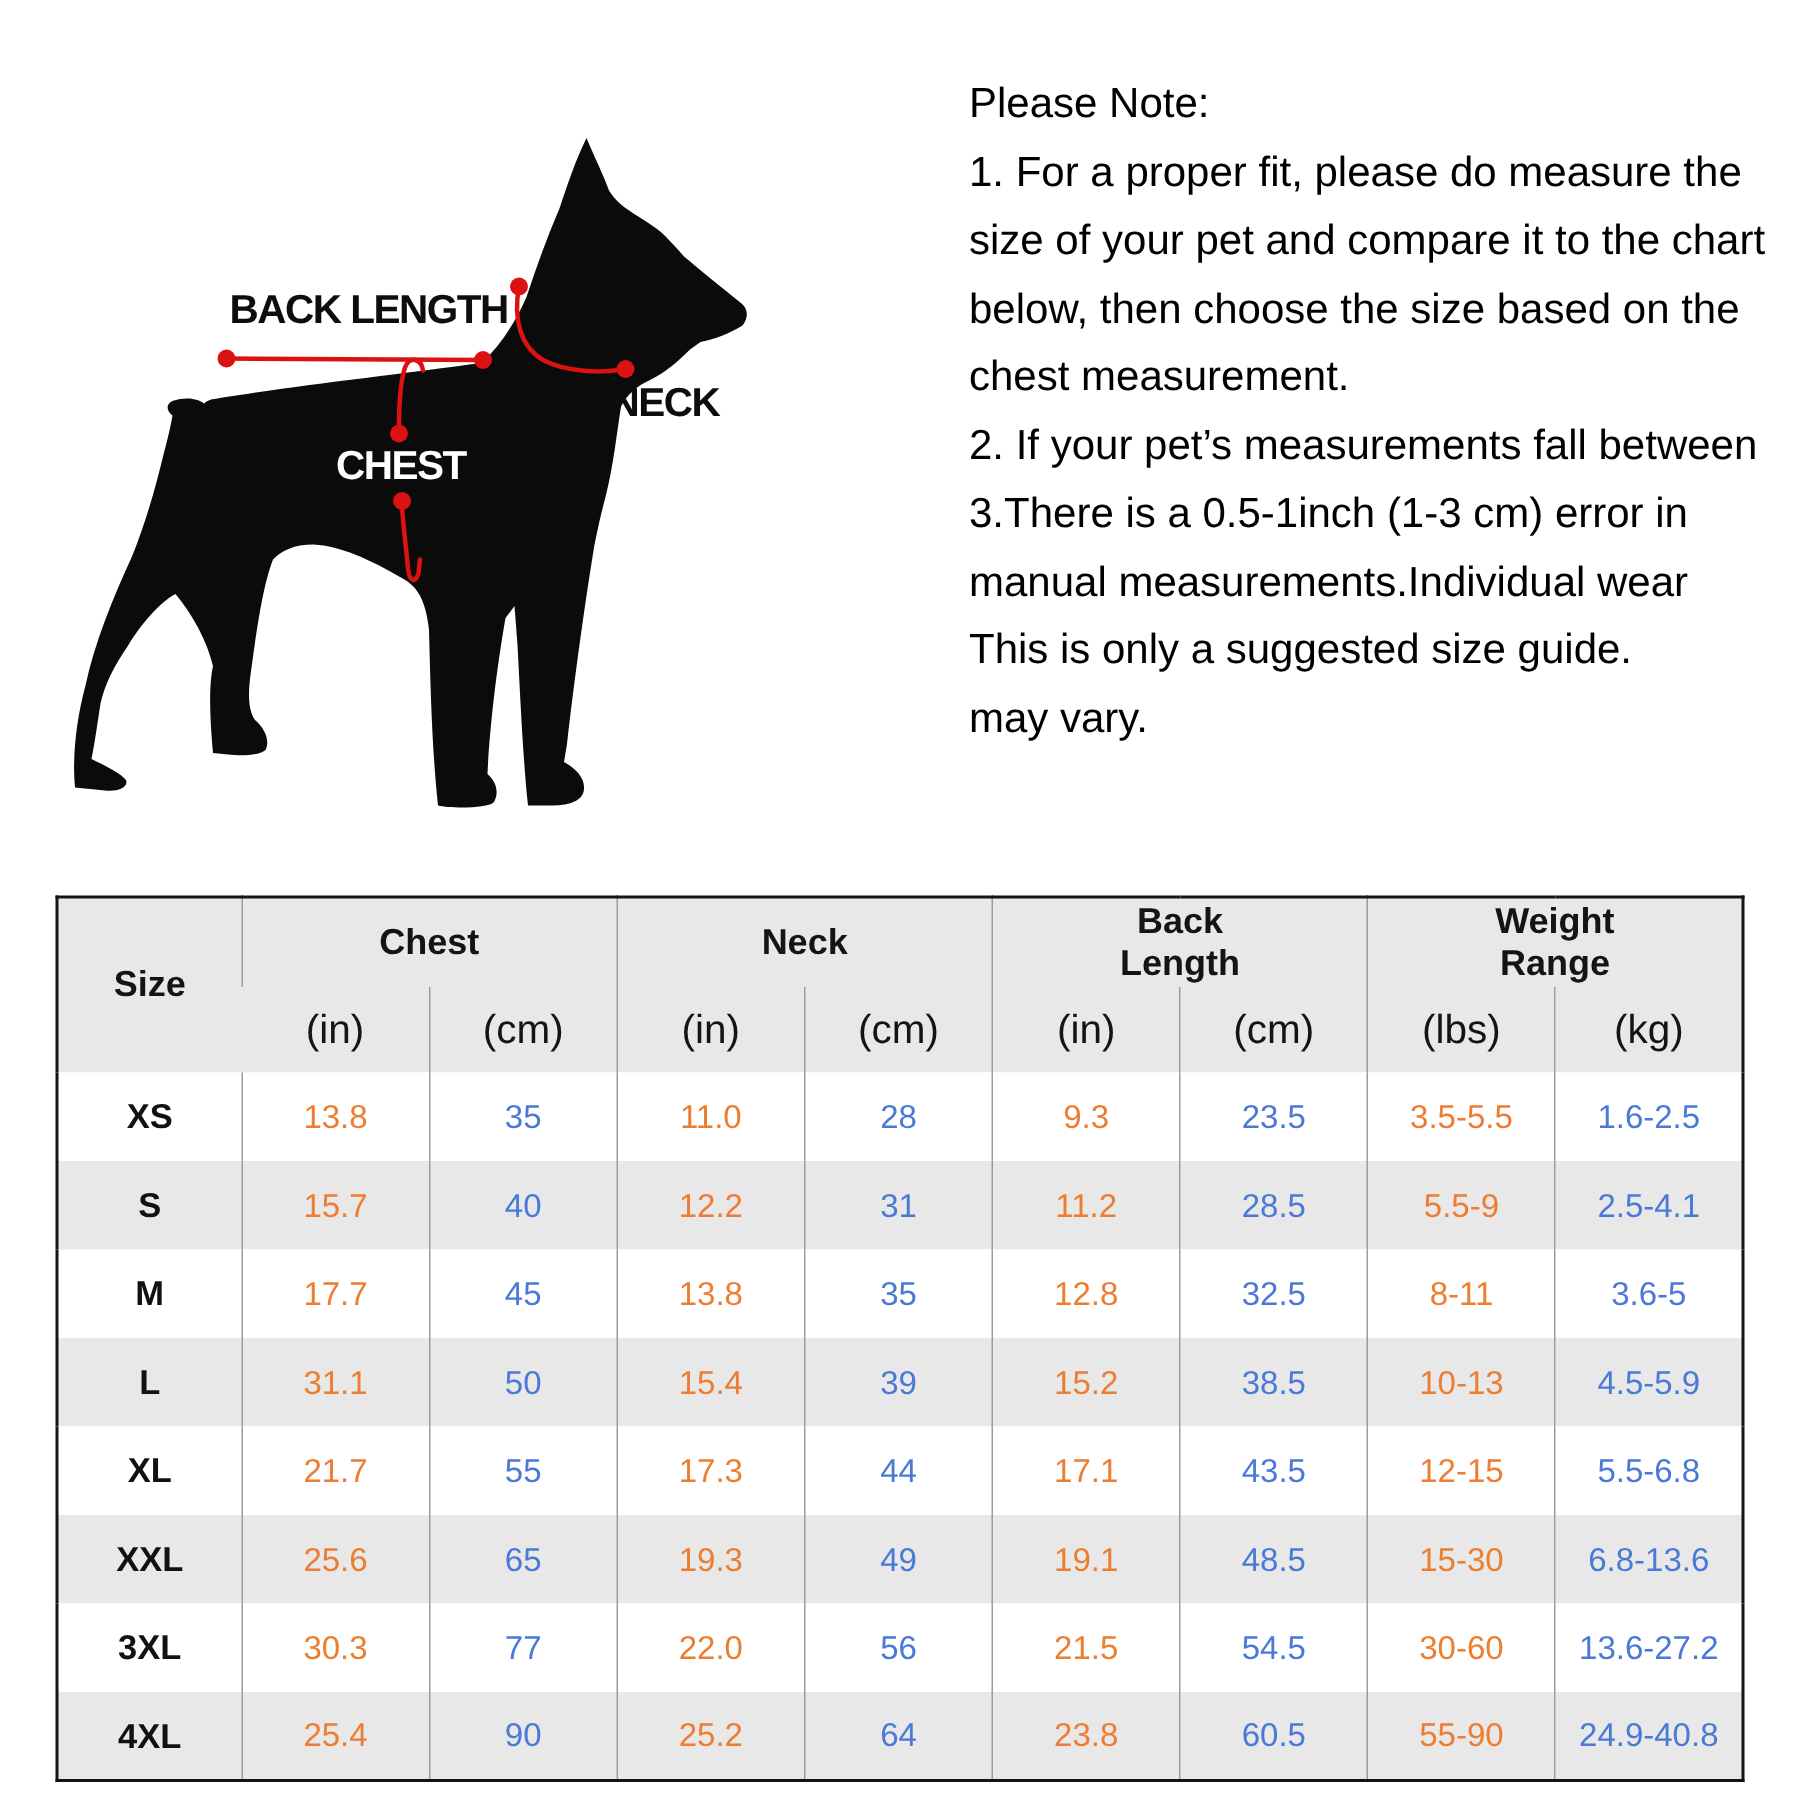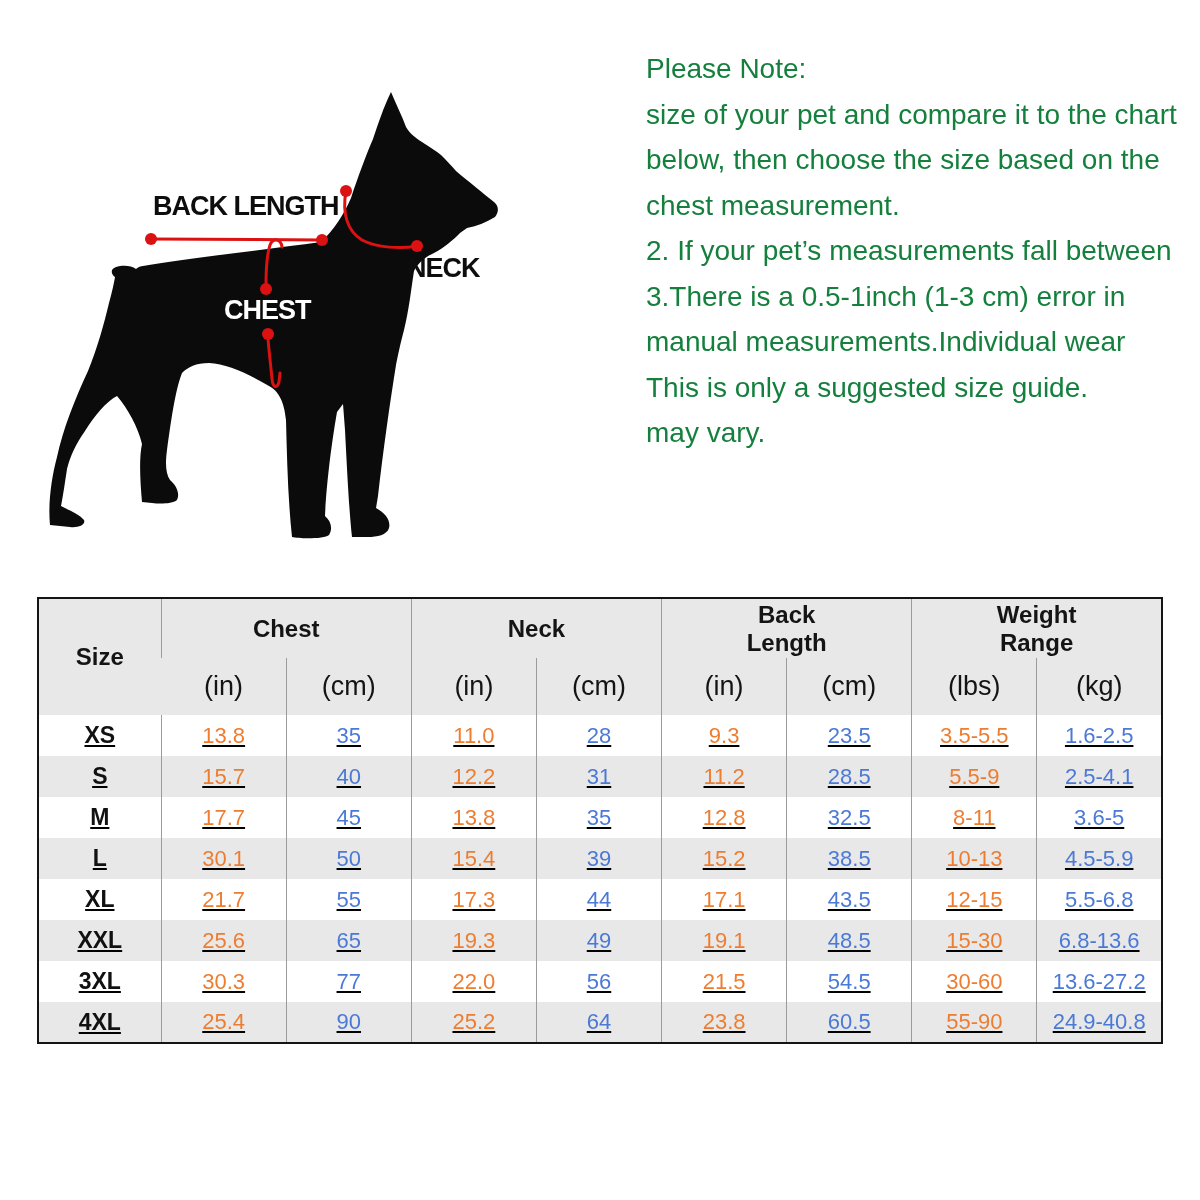--- a/index.html
+++ b/index.html
@@ -9,38 +9,38 @@
   .dog-svg{position:absolute;left:0;top:0;width:620px;height:600px;}
   .dog{fill:#0b0b0b;}
   .ann-line{stroke:var(--ann-red);stroke-width:3;fill:none;stroke-linecap:round;}
   .ann-dot{fill:var(--ann-red);}
   .diagram-label{position:absolute;font-weight:bold;font-size:27px;letter-spacing:-1px;color:#0d0d0d;white-space:nowrap;}
   .lbl-back{left:153px;top:191px;}
   .lbl-neck{left:407px;top:253px;}
   .lbl-chest{left:224px;top:295px;color:#ffffff;}
 
   
-  .note{position:absolute;left:646px;top:46px;width:540px;color:#15803d;}
+  .note{position:absolute;left:646px;top:46px;width:540px;color:#000000;}
   .note-line{font-size:28px;line-height:45.5px;white-space:nowrap;}
 
   
   .size-table{position:absolute;left:37px;top:597px;border-collapse:collapse;table-layout:fixed;width:1126px;border:2px solid #141414;background:#ffffff;}
   .size-table th,.size-table td{border-left:1px solid #9b9b9b;text-align:center;vertical-align:middle;padding:0;}
   .size-table th:first-child,.size-table td:first-child{border-left:none;}
   .size-table thead th{background:var(--table-gray);color:#141414;}
   tr.grp-row{height:60px;}
   tr.units-row{height:57px;}
   .grp{font-size:24px;font-weight:bold;}
   .grp-inner{margin:0 auto;line-height:28px;}
   .grp-inner.narrow{max-width:118px;}
   .size-h{font-size:24px;font-weight:bold;}
   .unit{font-size:27px;font-weight:normal;}
   .u-in{color:var(--in-color);}
   .u-cm{color:var(--cm-color);}
-  .size-table tbody tr{height:41px;background:#ffffff;text-decoration:underline;}
+  .size-table tbody tr{height:59px;background:#ffffff;}
   .size-table tbody tr:nth-child(even){background:var(--table-gray);}
   .size-cell{font-size:23px;font-weight:bold;color:#111111;}
   .value-cell{font-size:22px;font-weight:normal;}
 </style>
 </head>
 <body>
 
 <div class="canvas">
 
   <svg class="dog-svg" viewBox="0 0 620 600" xmlns="http://www.w3.org/2000/svg">
@@ -109,20 +109,21 @@
       <path class="ann-line" d="M268,338 C269,353 271,367 272,379 C273,388 277,389 279,382 L280,373"></path>
     </g>
   </svg>
   <div class="diagram-label lbl-back">BACK LENGTH</div>
   <div class="diagram-label lbl-neck">NECK</div>
   <div class="diagram-label lbl-chest">CHEST</div>
 
   <div class="note">
     <div class="note-line">Please Note:</div>
     <div id="note-lines">
+        <div class="note-line">1. For a proper fit, please do measure the</div>
         <div class="note-line">size of your pet and compare it to the chart</div>
         <div class="note-line">below, then choose the size based on the</div>
         <div class="note-line">chest measurement.</div>
         <div class="note-line">2. If your pet’s measurements fall between</div>
         <div class="note-line">3.There is a 0.5-1inch (1-3 cm) error in</div>
         <div class="note-line">manual measurements.Individual wear</div>
         <div class="note-line">This is only a suggested size guide.</div>
         <div class="note-line">may vary.</div>
       </div>
   </div>
@@ -195,21 +196,21 @@
           <td class="value-cell u-cm">45</td>
           <td class="value-cell u-in">13.8</td>
           <td class="value-cell u-cm">35</td>
           <td class="value-cell u-in">12.8</td>
           <td class="value-cell u-cm">32.5</td>
           <td class="value-cell u-in">8-11</td>
           <td class="value-cell u-cm">3.6-5</td>
         </tr>
         <tr>
           <td class="size-cell">L</td>
-          <td class="value-cell u-in">30.1</td>
+          <td class="value-cell u-in">31.1</td>
           <td class="value-cell u-cm">50</td>
           <td class="value-cell u-in">15.4</td>
           <td class="value-cell u-cm">39</td>
           <td class="value-cell u-in">15.2</td>
           <td class="value-cell u-cm">38.5</td>
           <td class="value-cell u-in">10-13</td>
           <td class="value-cell u-cm">4.5-5.9</td>
         </tr>
         <tr>
           <td class="size-cell">XL</td>

